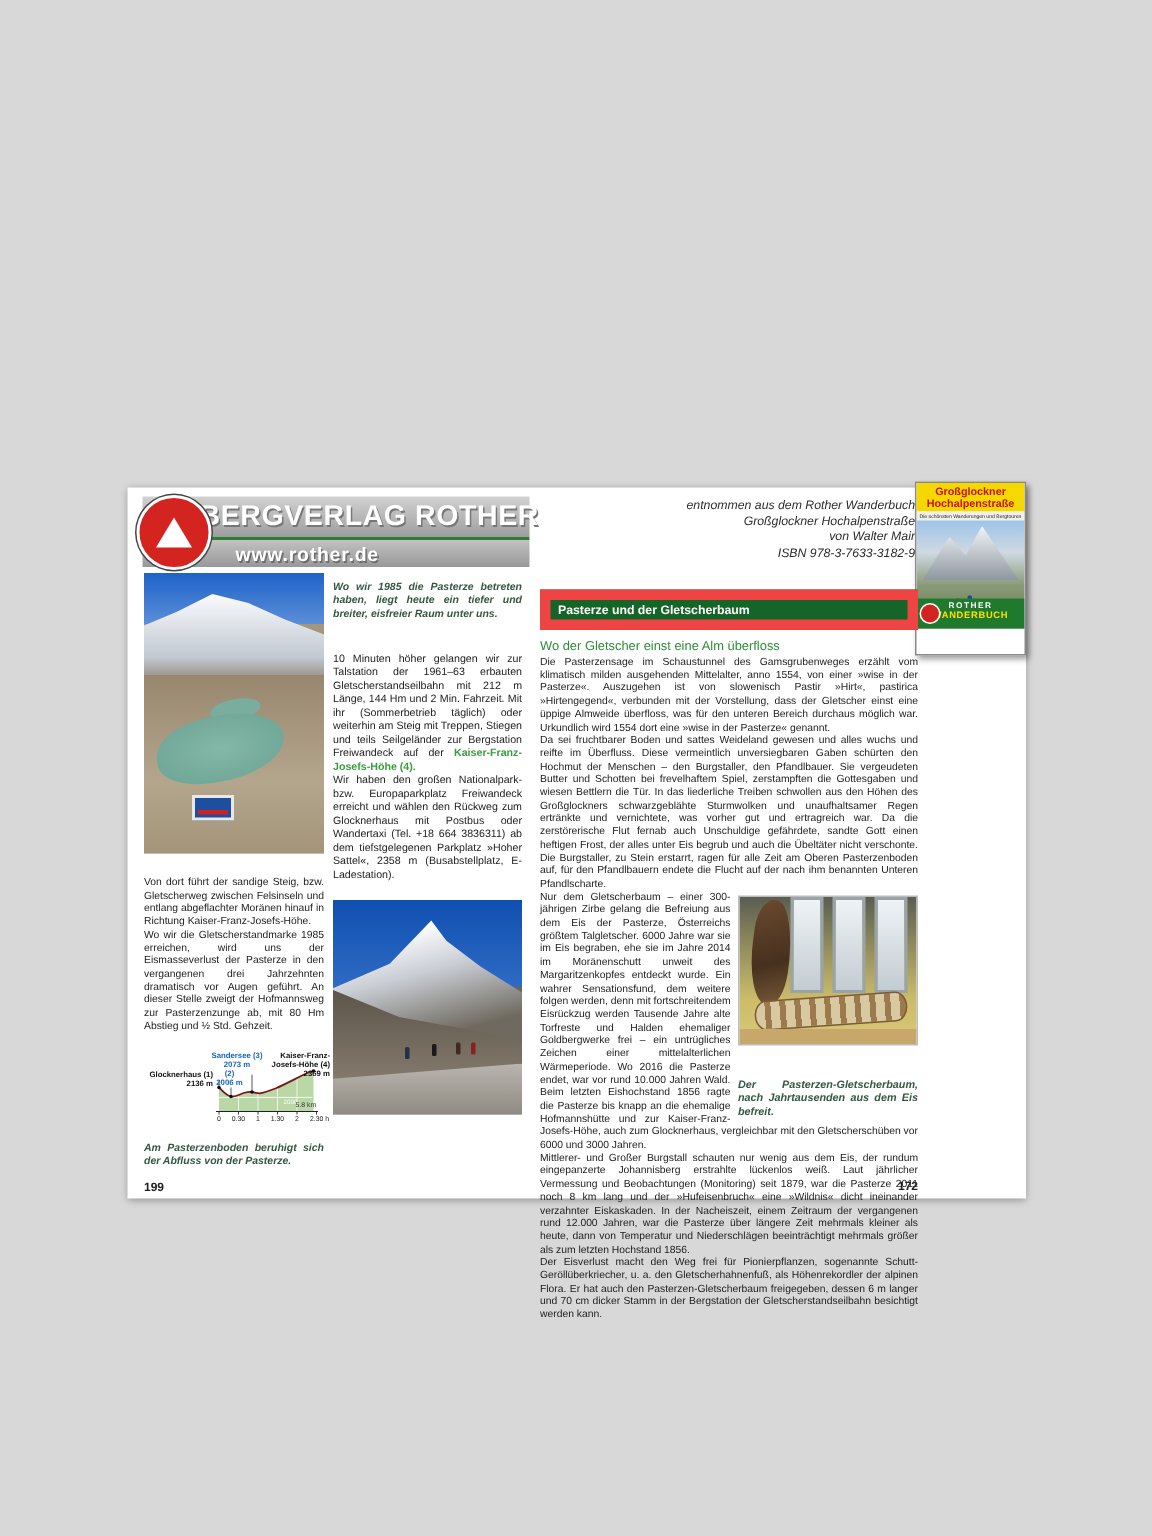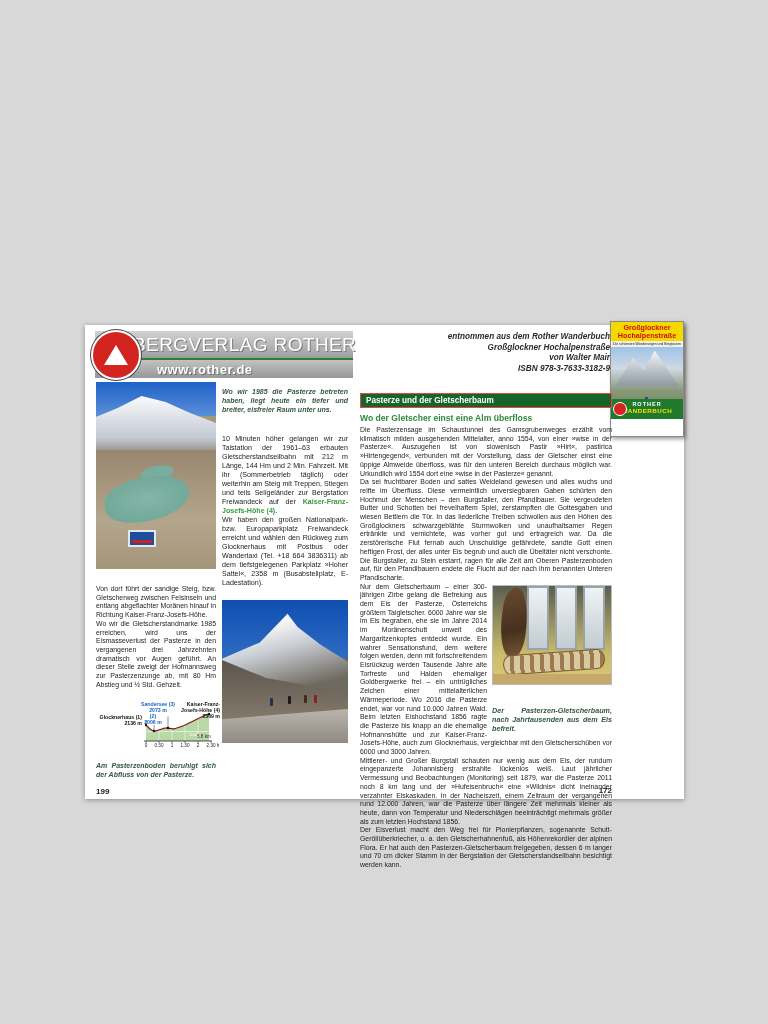--- a/index.html
+++ b/index.html
@@ -3,29 +3,29 @@
 <meta charset="utf-8">
 <style>
   html,body{margin:0;padding:0;}
   body{width:768px;height:1024px;background:#d8d8d8;position:relative;overflow:hidden;
        font-family:"Liberation Sans","DejaVu Sans",sans-serif;-webkit-font-smoothing:antialiased;}
   .panel{position:absolute;left:85px;top:325px;width:599px;height:474px;background:#ffffff;
          box-shadow:0 1px 5px rgba(0,0,0,.35);}
   
   .banner{position:absolute;left:10px;top:6px;width:258px;}
   .banner-row1{height:27px;background:linear-gradient(180deg,#d2d2d2,#9d9d9d);display:flex;align-items:center;padding-left:38px;box-sizing:border-box;}
-  .banner-title{font-size:19px;font-weight:normal;color:#fff;letter-spacing:.4px;text-shadow:1px 1px 0 #777;white-space:nowrap;}
+  .banner-title{font-size:19px;font-weight:bold;color:#fff;letter-spacing:.4px;text-shadow:1px 1px 0 #777;white-space:nowrap;}
   .banner-rule{height:2px;background:#2e7d32;}
   .banner-row2{height:18px;background:linear-gradient(180deg,#c2c2c2,#989898);display:flex;align-items:center;padding-left:62px;box-sizing:border-box;}
   .banner-url{font-size:13px;font-weight:bold;color:#fff;text-shadow:1px 1px 0 #6d6d6d;letter-spacing:.5px;}
   .logo{position:absolute;left:-4px;top:-1px;width:50px;height:50px;border-radius:50%;
         background:#d42420;border:2px solid #fff;box-shadow:0 0 0 1px #444;display:flex;align-items:center;justify-content:center;box-sizing:border-box;}
   .logo-tri{width:0;height:0;border-left:12px solid transparent;border-right:12px solid transparent;border-bottom:20px solid #fff;}
   .attribution{position:absolute;left:240px;top:7px;width:285px;text-align:right;
-               font-style:italic;font-weight:bold;color:#2c2c2c;font-size:8.2px;line-height:10.5px;}
+               font-style:italic;font-weight:normal;color:#2c2c2c;font-size:8.2px;line-height:10.5px;}
   
   .cover{position:absolute;left:525px;top:-4px;width:74px;height:116px;background:#fff;
          border:1px solid #8a8a8a;box-shadow:2px 2px 4px rgba(0,0,0,.4);box-sizing:border-box;overflow:hidden;}
   .cover-band{background:#f5d800;padding:2px 1px 1px 1px;text-align:center;}
   .cover-title{color:#cc1111;font-weight:bold;font-size:7.2px;line-height:7.8px;}
   .cover-sub{font-size:3.4px;color:#222;text-align:center;background:#f0efe8;padding:1px 0;}
   .cover-photo{position:relative;height:72px;background:linear-gradient(180deg,#9ec4e8 0%,#cfd9e2 30%,#8a9a78 60%,#5f7a4a 100%);}
   .cover-mtn{position:absolute;left:4px;top:4px;width:64px;height:36px;background:linear-gradient(180deg,#f2f4f6,#8d979f);
              clip-path:polygon(0 100%,28% 20%,45% 55%,62% 0,100% 100%);}
   .hiker{position:absolute;width:3px;height:6px;border-radius:1px;}
@@ -65,23 +65,23 @@
   .figure-person{position:absolute;width:3px;height:8px;border-radius:1px;}
   .photo3{position:relative;width:118px;height:98px;overflow:hidden;background:linear-gradient(180deg,#5a5e52 0%,#cdbd6a 70%,#d8c878 100%);border:1px solid #bcbcbc;}
   .p3-win{position:absolute;top:0;width:22px;height:64px;background:linear-gradient(180deg,#eef3f6,#c3ccd2);border:2px solid #9aa3a8;box-sizing:border-box;}
   .p3-trunk{position:absolute;left:8px;top:2px;width:26px;height:70px;background:linear-gradient(160deg,#6b4a2f,#4a3категория020,#7a5a3a);
             background:linear-gradient(160deg,#6b4a2f,#46301e 60%,#7a5a3a);border-radius:45% 55% 40% 60%/30% 70% 35% 65%;transform:rotate(8deg);}
   .p3-log{position:absolute;left:10px;bottom:12px;width:100px;height:18px;background:repeating-linear-gradient(90deg,#d9c9a0 0 6px,#9c7a4e 6px 10px);
           border-radius:8px/50%;transform:rotate(-4deg);border:1px solid #7a5a38;}
   .p3-base{position:absolute;left:0;bottom:0;width:100%;height:10px;background:#c8a86a;}
   
   .right-page{position:absolute;left:275px;top:68px;width:252px;}
-  .rp-titlebar{background:#166528;border:1px solid #ef4444;color:#fff;font-weight:bold;font-size:8.2px;
+  .rp-titlebar{background:#166528;border:7px solid #ef4444;color:#fff;font-weight:bold;font-size:8.2px;
                height:13px;line-height:13px;padding-left:5px;}
-  .rp-subhead{color:#2e8b3a;font-weight:bold;font-size:8.6px;margin:5px 0 3px 0;}
+  .rp-subhead{color:#2e8b3a;font-weight:normal;font-size:8.6px;margin:5px 0 3px 0;}
   .rp-figure{float:right;width:120px;margin:2px 0 2px 5px;}
   .rp-figure .caption{margin-top:21px;font-size:7.2px;line-height:9px;}
   
   .profile{position:relative;width:124px;height:50px;margin-top:14px;}
   .profile svg{position:absolute;left:0;top:0;}
   .pf-label{position:absolute;font-size:5.2px;line-height:5.6px;font-weight:bold;color:#111;}
   .pf-blue{color:#1565c0;}
   .pf-elev{font-weight:bold;}
   .pf-tick{position:absolute;top:40px;font-size:4.6px;color:#222;transform:translateX(-50%);white-space:nowrap;}
   .pf-grid-label{position:absolute;left:93px;top:28.5px;font-size:4.2px;color:#fff;}

